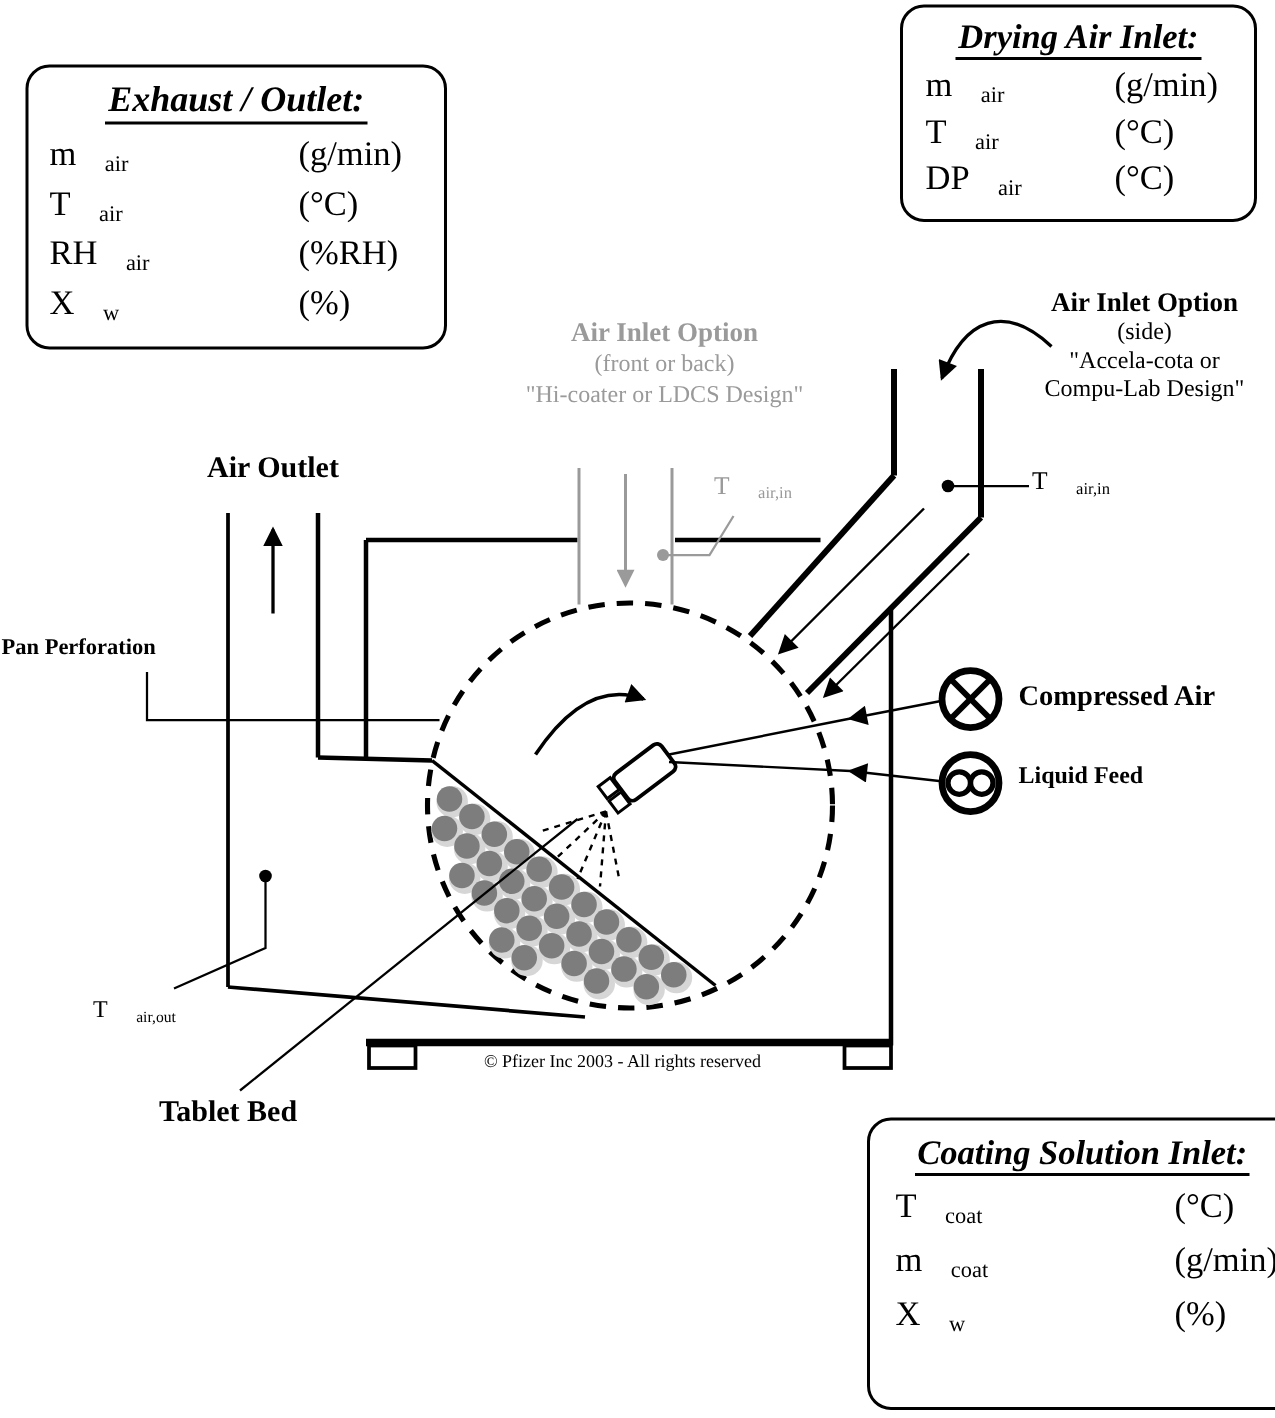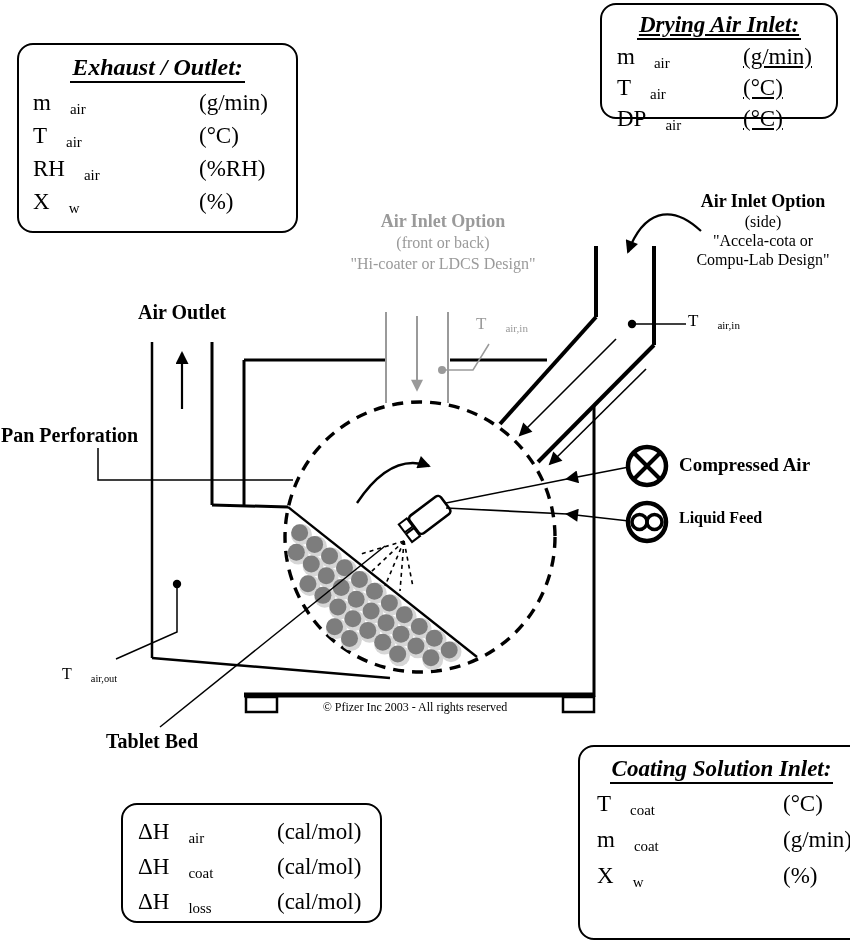--- a/index.html
+++ b/index.html
@@ -13,39 +13,39 @@
   .tu{border-bottom:2px solid #000;padding:0 2px 1px 2px;}
   .prow{white-space:nowrap;}
   .plbl{display:inline-block;}
   sub{font-size:65%;line-height:0;vertical-align:-0.28em;padding-left:19px;}
 
   #box-exhaust{left:17px;top:43px;width:281px;height:190px;}
   #box-exhaust .ptitle{font-size:24px;margin-top:9px;}
   #box-exhaust .rows{margin-top:5px;padding-left:14px;font-size:23px;line-height:33px;}
   #box-exhaust .plbl{width:166px;}
 
-  #box-drying{left:600px;top:3px;width:238px;height:116px;text-decoration:underline;}
+  #box-drying{left:600px;top:3px;width:238px;height:145px;}
   #box-drying .ptitle{font-size:23px;margin-top:7px;}
   #box-drying .rows{margin-top:3px;padding-left:15px;font-size:23px;line-height:31px;}
   #box-drying .plbl{width:126px;}
 
   #box-coating{left:578px;top:745px;width:287px;height:195px;}
   #box-coating .ptitle{font-size:23px;margin-top:9px;}
   #box-coating .rows{margin-top:4px;padding-left:17px;font-size:23px;line-height:36px;}
   #box-coating .plbl{width:186px;}
 
   #box-enthalpy{left:121px;top:803px;width:261px;height:120px;}
   #box-enthalpy .rows{margin-top:9px;padding-left:15px;font-size:23px;line-height:35px;}
   #box-enthalpy .plbl{width:139px;}
 
   
   .lbl{position:absolute;white-space:nowrap;}
   .bold{font-weight:bold;}
   #lbl-air-outlet{left:138px;top:301px;font-size:20px;}
-  #lbl-pan-perforation{left:1px;top:424px;font-size:20px;}
+  #lbl-pan-perforation{left:1px;top:424px;font-size:15px;}
   #lbl-tablet-bed{left:106px;top:730px;font-size:20px;}
   #lbl-compressed-air{left:679px;top:454px;font-size:19px;}
   #lbl-liquid-feed{left:679px;top:509px;font-size:16px;}
   #lbl-t-air-in-front{left:476px;top:314px;font-size:17px;color:#9a9a9a;}
   #lbl-t-air-in-side{left:688px;top:311px;font-size:17px;}
   #lbl-t-air-out{left:62px;top:665px;font-size:16px;}
   #blk-inlet-front{left:325px;top:211px;width:236px;text-align:center;color:#9a9a9a;}
   #blk-inlet-front .l1{font-size:18px;font-weight:bold;line-height:21px;}
   #blk-inlet-front .l2,#blk-inlet-front .l3{font-size:16px;line-height:21px;}
   #blk-inlet-side{left:665px;top:191px;width:196px;text-align:center;}
@@ -243,27 +243,20 @@
 
   <div class="pbox" id="box-coating">
     <div class="ptitle"><span class="tu">Coating Solution Inlet:</span></div>
     <div class="rows">
       <div class="prow"><span class="plbl"><span>T</span><sub>coat</sub></span><span class="punit">(°C)</span></div>
       <div class="prow"><span class="plbl"><span>m</span><sub>coat</sub></span><span class="punit">(g/min)</span></div>
       <div class="prow"><span class="plbl"><span>X</span><sub>w</sub></span><span class="punit">(%)</span></div>
     </div>
   </div>
 
-  <div class="pbox" id="box-enthalpy">
-    <div class="rows">
-      <div class="prow"><span class="plbl"><span>ΔH</span><sub>air</sub></span><span class="punit">(cal/mol)</span></div>
-      <div class="prow"><span class="plbl"><span>ΔH</span><sub>coat</sub></span><span class="punit">(cal/mol)</span></div>
-      <div class="prow"><span class="plbl"><span>ΔH</span><sub>loss</sub></span><span class="punit">(cal/mol)</span></div>
-    </div>
-  </div>
 
   <div class="lbl bold" id="lbl-air-outlet">Air Outlet</div>
   <div class="lbl bold" id="lbl-pan-perforation">Pan Perforation</div>
   <div class="lbl bold" id="lbl-tablet-bed">Tablet Bed</div>
   <div class="lbl bold" id="lbl-compressed-air">Compressed Air</div>
   <div class="lbl bold" id="lbl-liquid-feed">Liquid Feed</div>
 
   <div class="lbl" id="lbl-t-air-in-front"><span>T</span><sub>air,in</sub></div>
   <div class="lbl" id="lbl-t-air-in-side"><span>T</span><sub>air,in</sub></div>
   <div class="lbl" id="lbl-t-air-out"><span>T</span><sub>air,out</sub></div>

